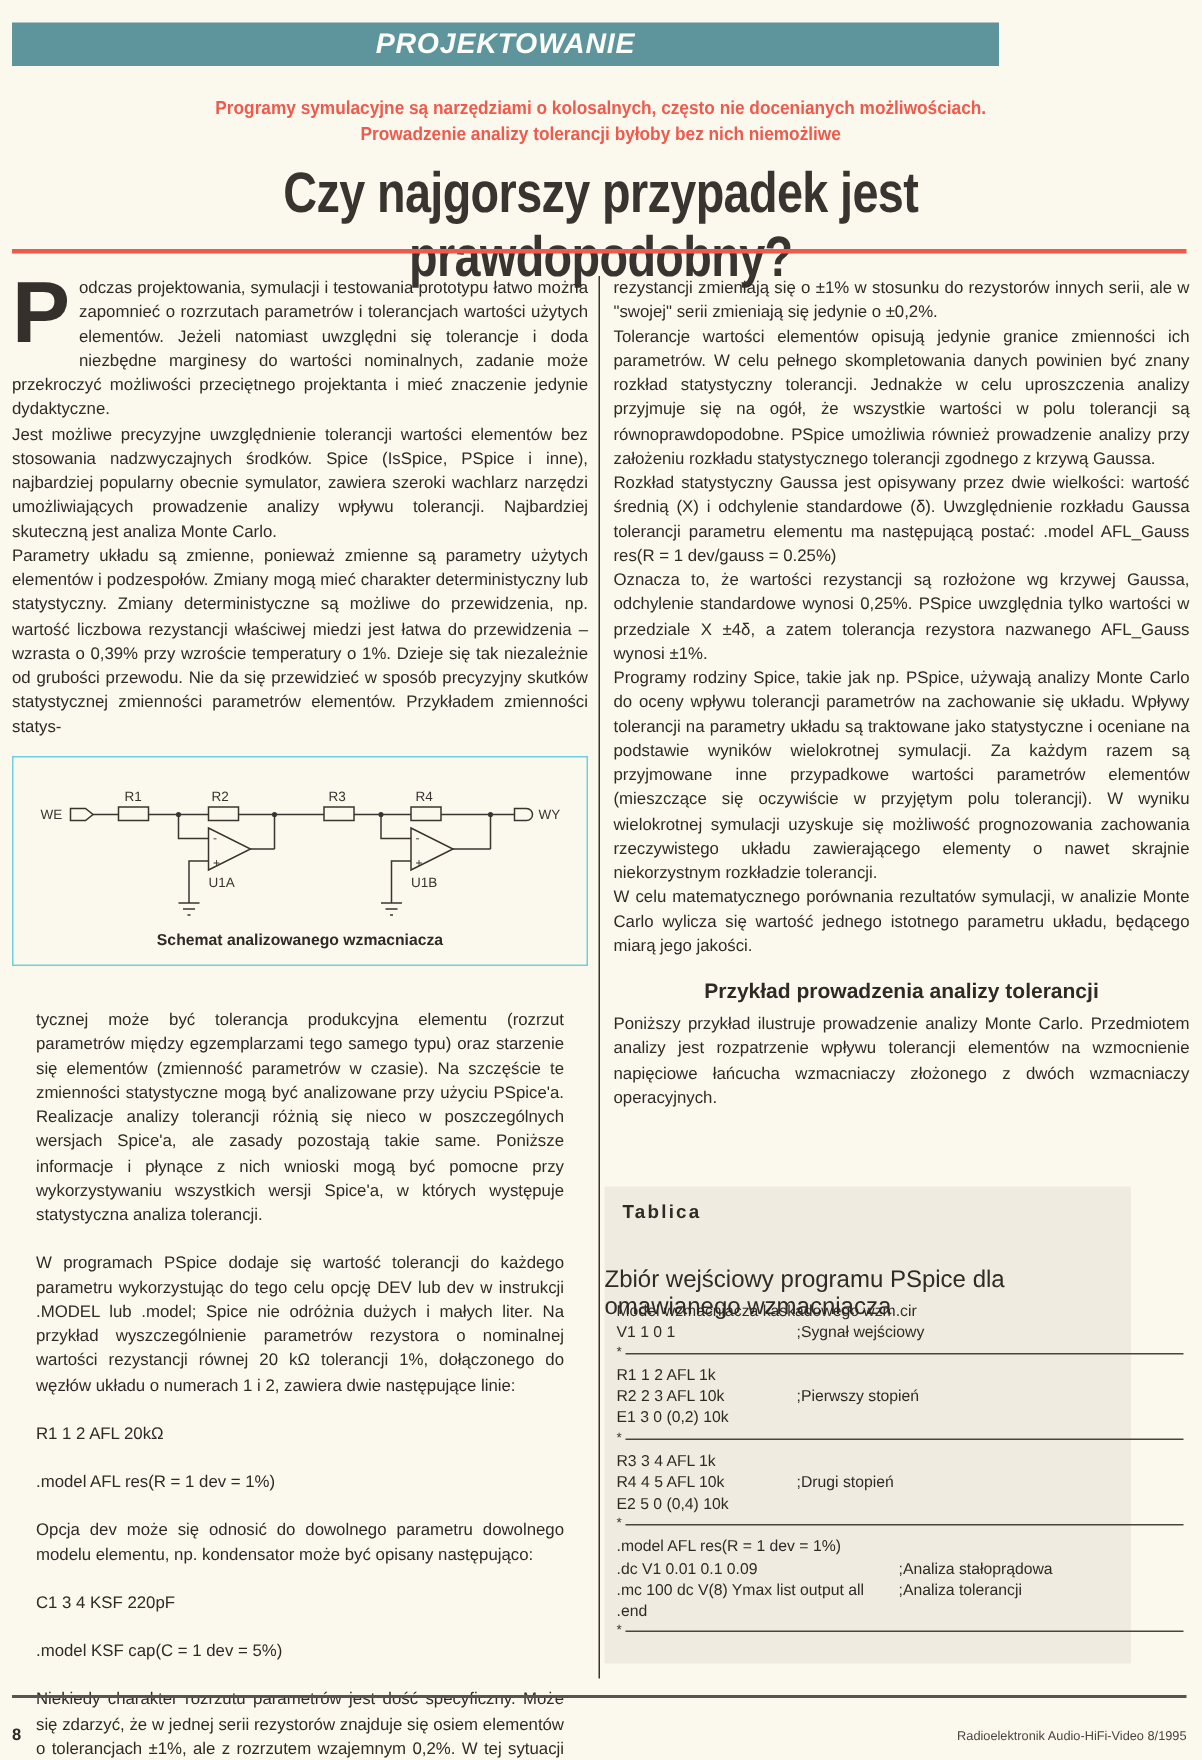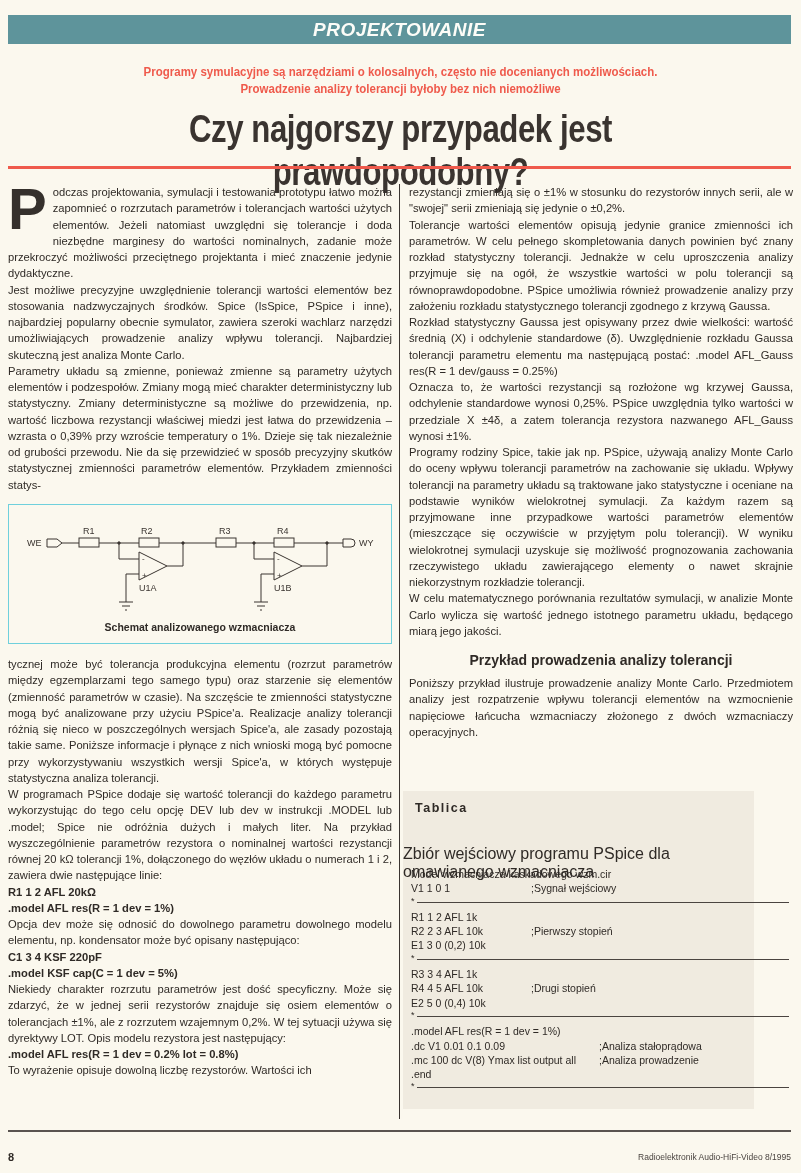--- a/index.html
+++ b/index.html
@@ -3,21 +3,21 @@
 <meta charset="utf-8">
 <style>
   html, body { margin: 0; padding: 0; }
   body {
     width: 801px; height: 1173px; position: relative; overflow: hidden;
     background: #fbf8ee;
     color: #2f2a26;
     font-family: "Liberation Sans", sans-serif;
   }
   .section-banner {
-    position: absolute; left: 8px; top: 15px; width: 783px; height: 29px;
+    position: absolute; left: 8px; top: 15px; width: 658px; height: 29px;
     background: #5e949b;
     display: flex; align-items: center; justify-content: center;
   }
   .section-banner span {
     color: #fdfdf8; font-weight: bold; font-style: italic; font-size: 19px; letter-spacing: 0.5px;
   }
   .lead {
     position: absolute; left: 0; top: 64px; width: 801px; text-align: center;
     color: #ef5a4c; font-weight: bold; font-size: 12.5px; line-height: 17px;
     font-family: "Liberation Sans", sans-serif; transform: scaleX(0.92);
@@ -34,32 +34,32 @@
     position: absolute; top: 184px; font-size: 11.2px; line-height: 16.25px; text-align: justify;
   }
   .col-left { left: 8px; width: 384px; }
   .col-right { left: 409px; width: 384px; }
   .col-divider { position: absolute; left: 399px; top: 184px; width: 1px; height: 935px; background: #3a3430; }
   .col p { margin: 0; }
   .dropcap {
     float: left; font-size: 58px; line-height: 46px; font-weight: bold; color: #35302c;
     margin: 2px 6px 0 0; height: 49px;
   }
-  .code-line { text-align: left; font-weight: bold; }
+  .code-line { text-align: left; }
   .figure {
     position: absolute; left: 8px; top: 504px; width: 382px; height: 138px;
     border: 1.5px solid #6fd0dc; background: #fbf8ee;
   }
   .figure svg { position: absolute; left: 0; top: 0; }
   .figure-caption {
     position: absolute; left: 0; bottom: 10px; width: 100%; text-align: center;
     font-weight: bold; font-size: 10.5px; color: #2f2a26;
   }
   .left-cont { position: absolute; left: 8px; top: 656px; width: 384px; font-size: 11.2px; line-height: 16.25px; text-align: justify; }
-  .left-cont p { margin: 0; }
+  .left-cont p { margin: 16px; }
   .subhead {
     font-weight: bold; font-size: 14px; line-height: 18px; margin: 12px 0 6px 0; text-align: center;
   }
   .table-box {
     position: absolute; left: 403px; top: 791px; width: 351px; height: 318px;
     background: #f0ebe0;
   }
   .table-title { position: absolute; left: 12px; top: 10px; font-weight: bold; font-size: 12.5px; letter-spacing: 1.5px; }
   .table-intro { position: absolute; left: 0; top: 54px; font-size: 16px; }
   .table-body { position: absolute; left: 8px; top: 76px; width: 378px; font-size: 10.5px; line-height: 14.3px; }
@@ -230,21 +230,21 @@
 
     <div class="tl wide">
         <span class="cmd">.model AFL res(R = 1 dev = 1%)</span>
       </div>
     <div class="tl wide">
         <span class="cmd">.dc V1 0.01 0.1 0.09</span>
         <span class="cmt">;Analiza stałoprądowa</span>
       </div>
     <div class="tl wide">
         <span class="cmd">.mc 100 dc V(8) Ymax list output all</span>
-        <span class="cmt">;Analiza prowadzenie</span>
+        <span class="cmt">;Analiza tolerancji</span>
       </div>
     <div class="tl wide">
         <span class="cmd">.end</span>
       </div>
     <div class="sep">
         <span class="star">*</span>
         <span class="rule"></span>
       </div>
   </div>
 </div>

